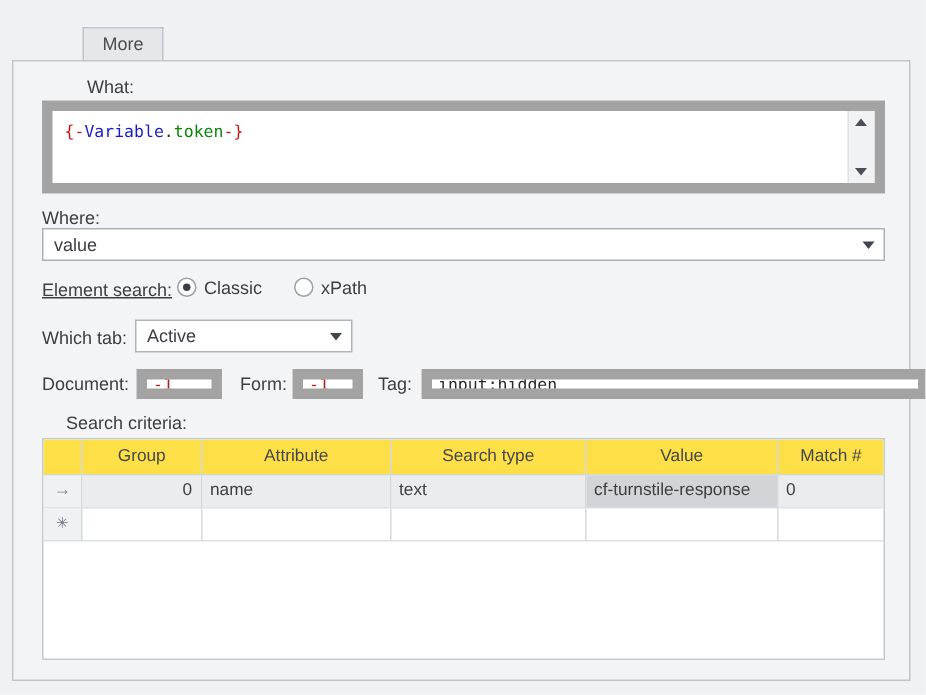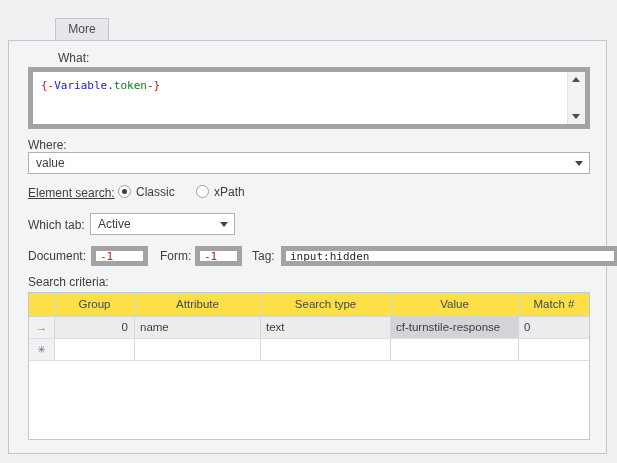--- a/index.html
+++ b/index.html
@@ -7,21 +7,21 @@
           font-family:"Liberation Sans",sans-serif;font-size:12px;color:#3c3e42;overflow:hidden;}
   .abs{position:absolute;}
   .mono{font-family:"DejaVu Sans Mono","Liberation Mono",monospace;font-size:11px;}
   .panel{position:absolute;left:8px;top:40px;width:599px;height:414px;background:#f3f4f6;
          border:1px solid #c2c6cb;box-sizing:border-box;}
   .tab{position:absolute;box-sizing:border-box;text-align:center;cursor:default;}
   .tab-active{left:10px;top:15px;width:45px;height:27px;background:#f3f4f6;
               border:1px solid #c2c6cb;border-bottom:none;line-height:25px;z-index:3;}
   .tab-inactive{left:55px;top:18px;width:54px;height:22px;background:#e5e7ea;
                 border:1px solid #c2c6cb;border-bottom:none;line-height:21px;z-index:1;color:#4a4c50;}
-  .tbox{position:absolute;box-sizing:border-box;background:#fff;border:5px solid #a3a3a3;}
+  .tbox{position:absolute;box-sizing:border-box;background:#fff;border:7px solid #a3a3a3;}
   input.tbox{padding:1px 4px;margin:0;outline:none;}
   .what-box{left:28px;top:67px;width:562px;height:62px;}
   .what-text{position:absolute;left:8px;top:7px;}
   .vscroll{position:absolute;top:0;right:0;bottom:0;width:17px;background:#f1f2f4;border-left:1px solid #e2e3e6;}
   .sb-btn{position:absolute;left:0;width:16px;height:16px;}
   .tri-up{position:absolute;left:4px;top:5px;width:0;height:0;
           border-left:4px solid transparent;border-right:4px solid transparent;border-bottom:5px solid #4a4e55;}
   .tri-down{position:absolute;left:4px;top:6px;width:0;height:0;
             border-left:4px solid transparent;border-right:4px solid transparent;border-top:5px solid #4a4e55;}
   .combo{position:absolute;box-sizing:border-box;background:#fff;border:1px solid #adb2b8;}
@@ -102,21 +102,21 @@
     <span class="dd-arrow"></span>
   </div>
 
   <div class="abs" style="left:28px;top:249px;">Document:</div>
   <input class="tbox mono" style="left: 91px; top: 246px; width: 57px; height: 20px; color: rgb(178, 34, 34);" value="-1">
   <div class="abs" style="left:160px;top:249px;">Form:</div>
   <input class="tbox mono" style="left: 195px; top: 246px; width: 47px; height: 20px; color: rgb(178, 34, 34);" value="-1">
   <div class="abs" style="left:252px;top:249px;">Tag:</div>
   <input class="tbox mono" style="left: 281px; top: 246px; width: 338px; height: 20px; color: rgb(38, 40, 44);" value="input:hidden">
 
-  <div class="abs" style="left:28px;top:275px;">Search criteria:</div>
+  <div class="abs" style="left:44px;top:275px;">Search criteria:</div>
   <div class="grid">
     <div class="g-row g-head">
       <div class="g-cell c0"></div>
       <div class="g-cell c1">Group</div>
       <div class="g-cell c2">Attribute</div>
       <div class="g-cell c3">Search type</div>
       <div class="g-cell c4">Value</div>
       <div class="g-cell c5">Match #</div>
     </div>
     <div class="g-row g-data row-current">

